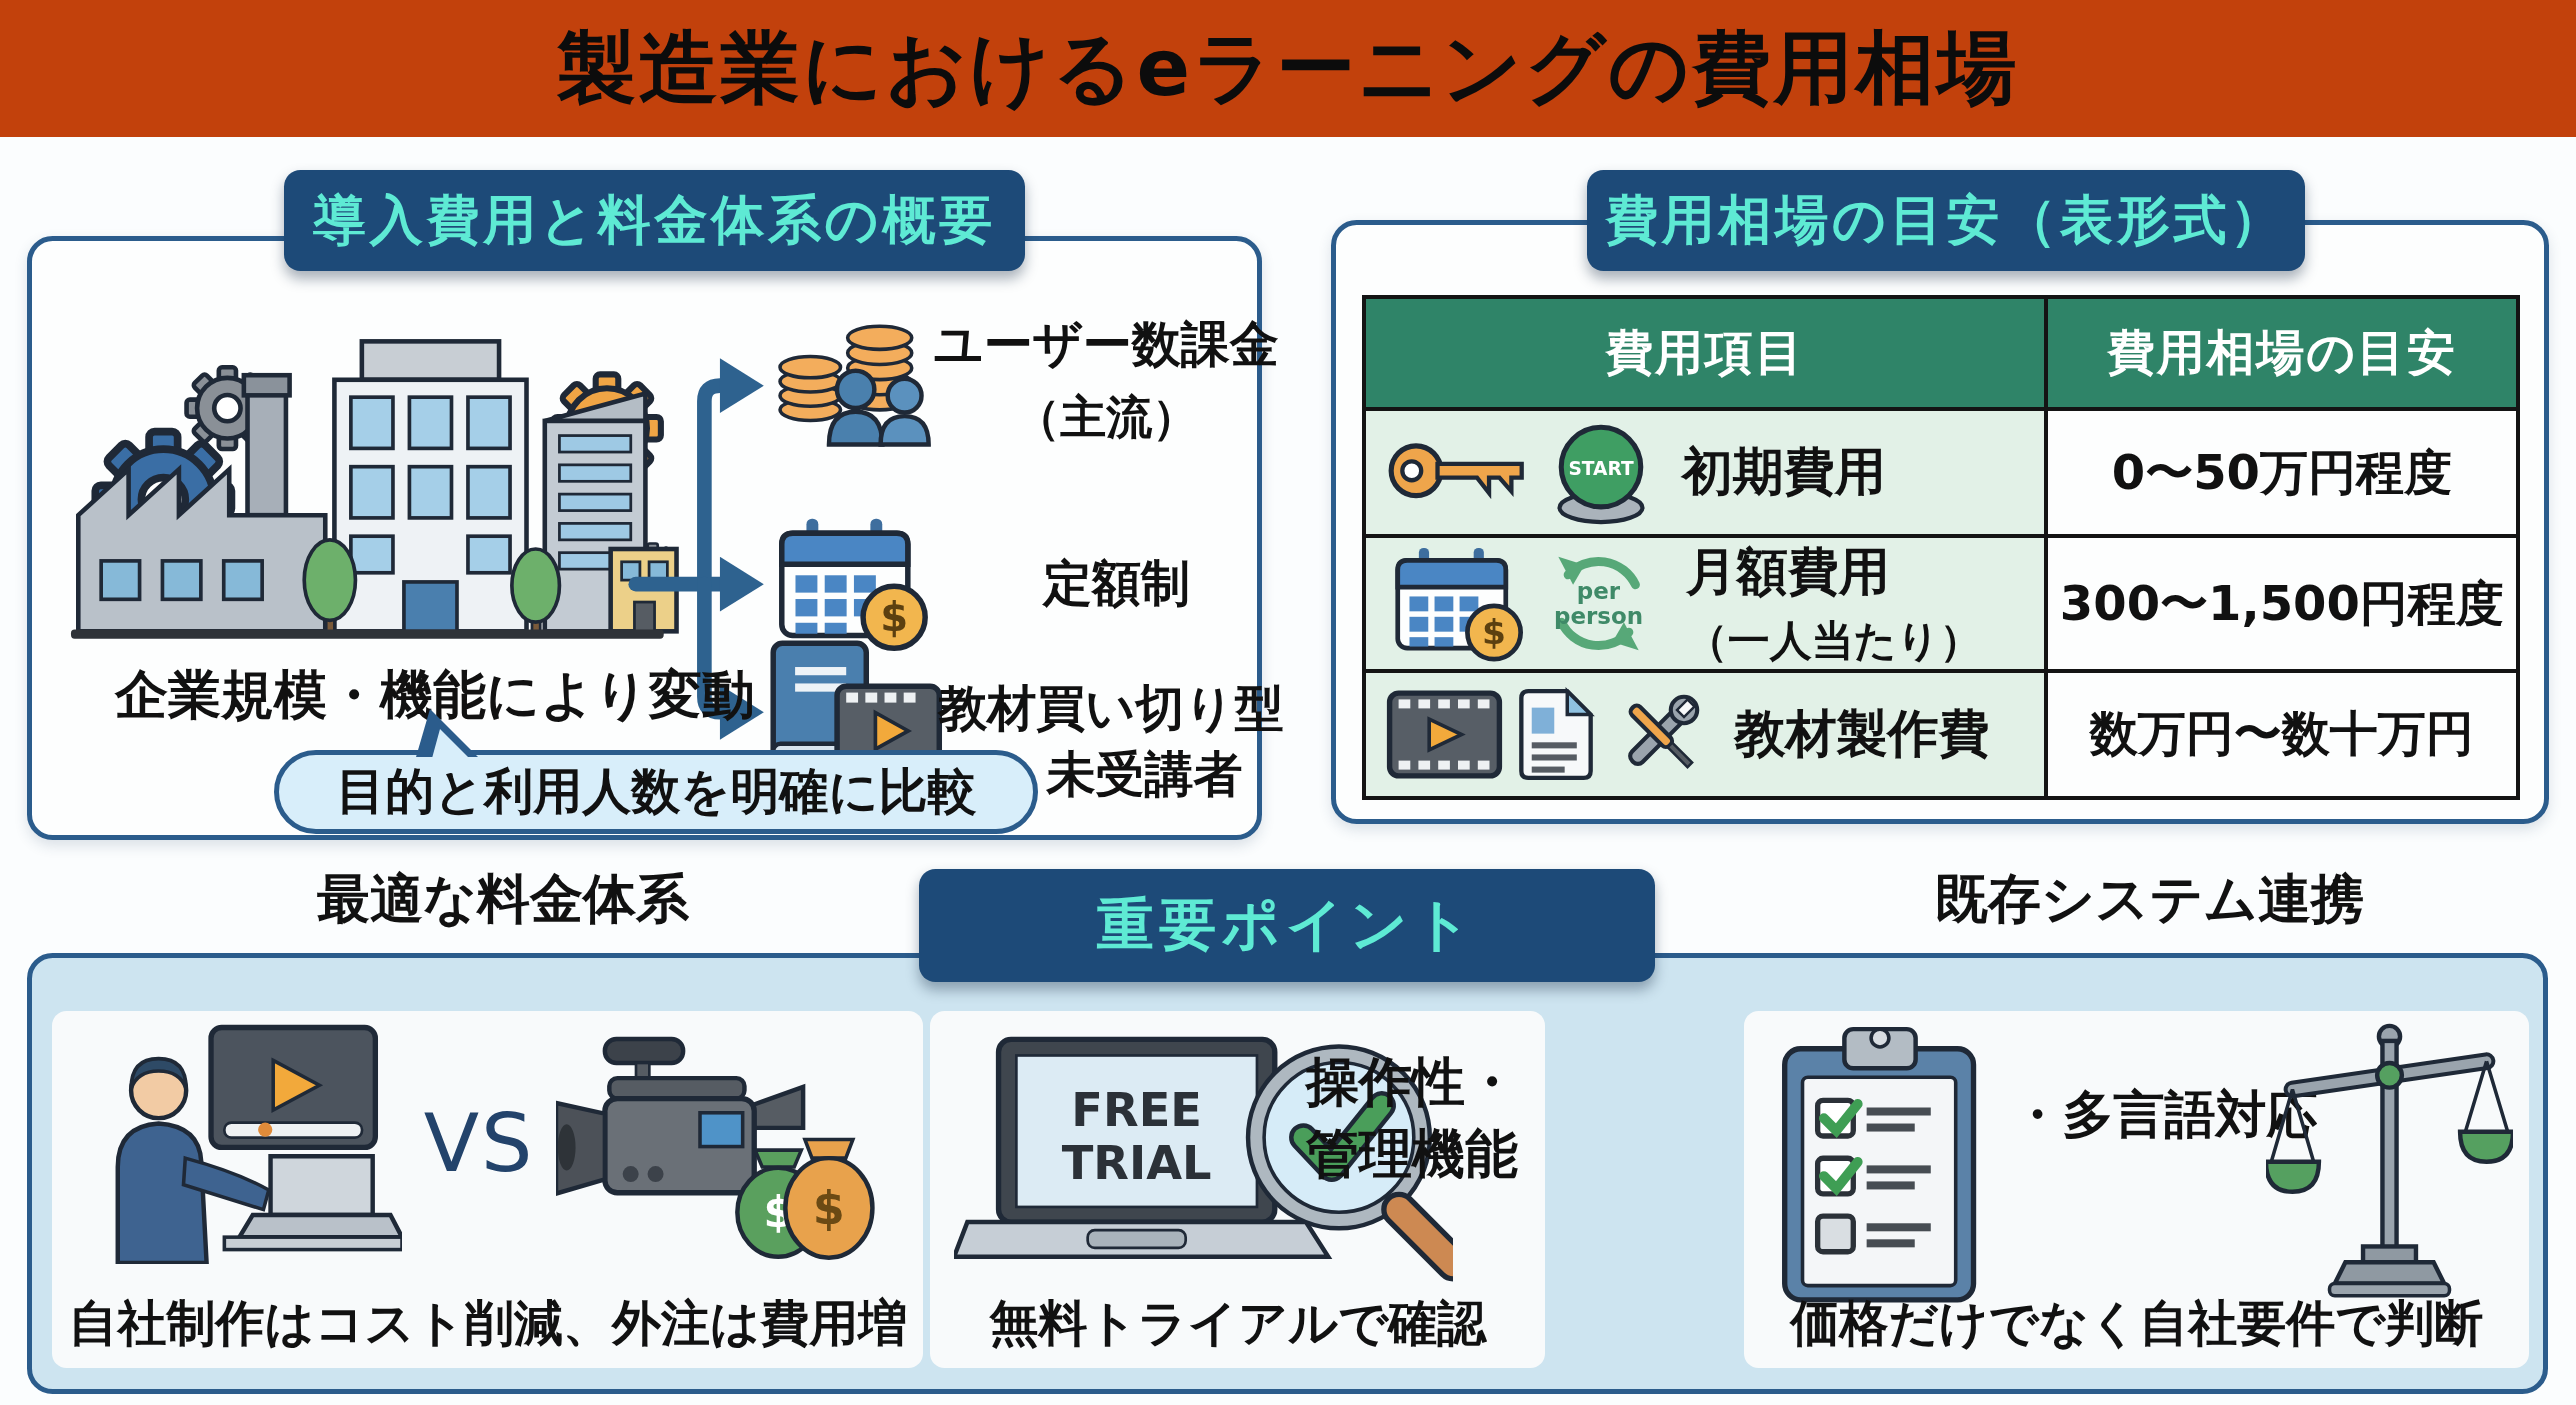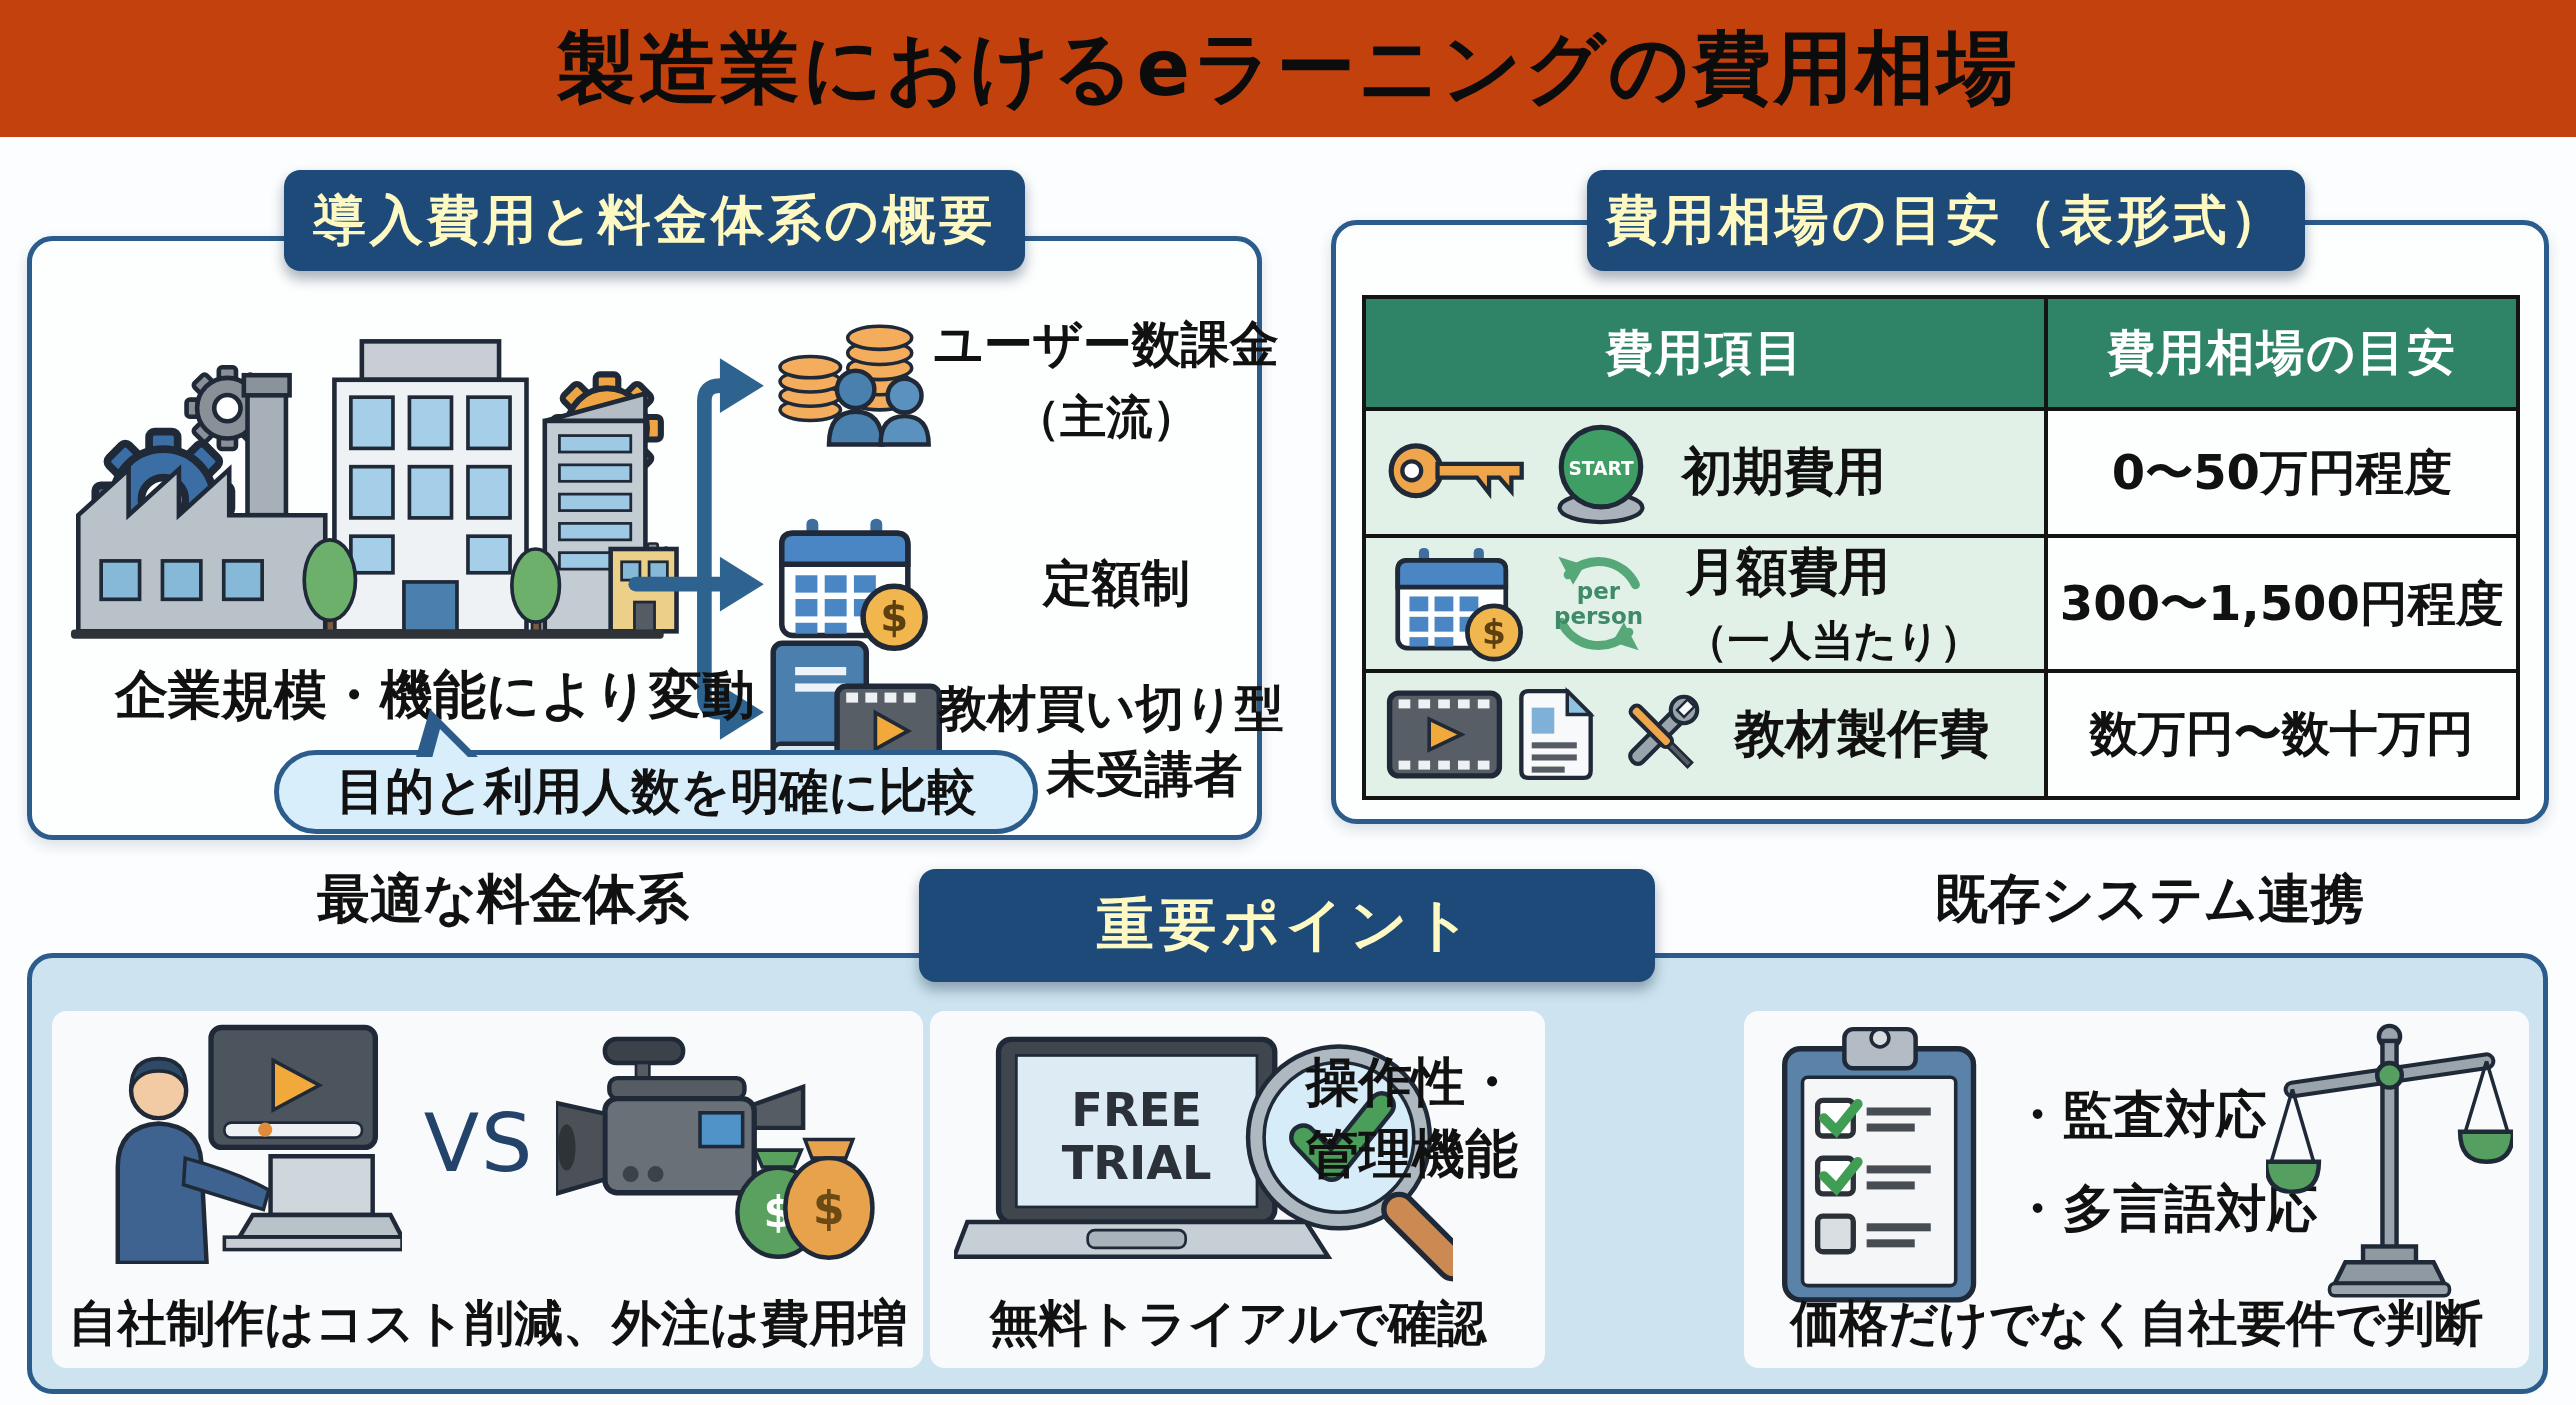--- a/index.html
+++ b/index.html
@@ -19,21 +19,21 @@
 
   
   .panel {
     position:absolute; background:#fdfefe;
     border:5.5px solid #2b5c8c; border-radius:25.6px;
     box-shadow:0 5.5px 12.8px rgba(40,70,100,.15);
   }
   .banner {
     position:absolute; z-index:5; background:#1d4a78;
     border-radius:16.5px; display:flex; align-items:center; justify-content:center;
-    color:#fef9c3; font-weight:900; box-shadow:0 7.3px 12.8px rgba(15,35,60,.35);
+    color:#5eead4; font-weight:900; box-shadow:0 7.3px 12.8px rgba(15,35,60,.35);
   }
   .banner.small-h { font-size:53px; letter-spacing:3.7px; }
 
   
   .left-panel  { left:27.4px;  top:236px; width:1235px; height:604px; }
   .left-banner { left:284px; top:170px; width:741px; height:101px; }
   .scene-svg   { position:absolute; left:27.4px; top:50px; }
   .branch-svg  { position:absolute; left:0; top:0; }
   .model { position:absolute; display:flex; align-items:center; }
   .model-users    { left:732px; top:71px;  gap:12.8px; }
@@ -489,21 +489,20 @@
         <rect x="100" y="161" width="72" height="9" fill="#474d53"></rect>
         <rect x="100" y="179" width="54" height="9" fill="#474d53"></rect>
       </g>
       <g>
         <rect x="45" y="218" width="40" height="40" rx="6" fill="#d9dee2" stroke="#2b3138" stroke-width="6"></rect>
         <rect x="100" y="226" width="72" height="9" fill="#474d53"></rect>
         <rect x="100" y="244" width="54" height="9" fill="#474d53"></rect>
       </g>
     </svg>
     <div class="req-bullets">
-      <div>・監査対応</div>
       <div>・多言語対応</div>
     </div>
     <svg class="scale-svg" width="247" height="284" viewBox="0 0 280 320">
       <circle cx="140" cy="20" r="12" fill="#9aa4ad" stroke="#1f2937" stroke-width="5"></circle>
       <rect x="132" y="25" width="16" height="235" fill="#9aa4ad" stroke="#1f2937" stroke-width="5"></rect>
       <path d="M30,80 L250,48" stroke="#1f2937" stroke-width="20" stroke-linecap="round"></path>
       <path d="M30,80 L250,48" stroke="#9aa4ad" stroke-width="11" stroke-linecap="round"></path>
       <circle cx="140" cy="64" r="14" fill="#55a060" stroke="#1f2937" stroke-width="5"></circle>
       <path d="M30,80 L6,162 M30,80 L54,162" stroke="#1f2937" stroke-width="4" fill="none"></path>
       <path d="M0,162 L60,162 Q60,196 30,196 Q0,196 0,162 Z" fill="#55a060" stroke="#1f2937" stroke-width="5"></path>

